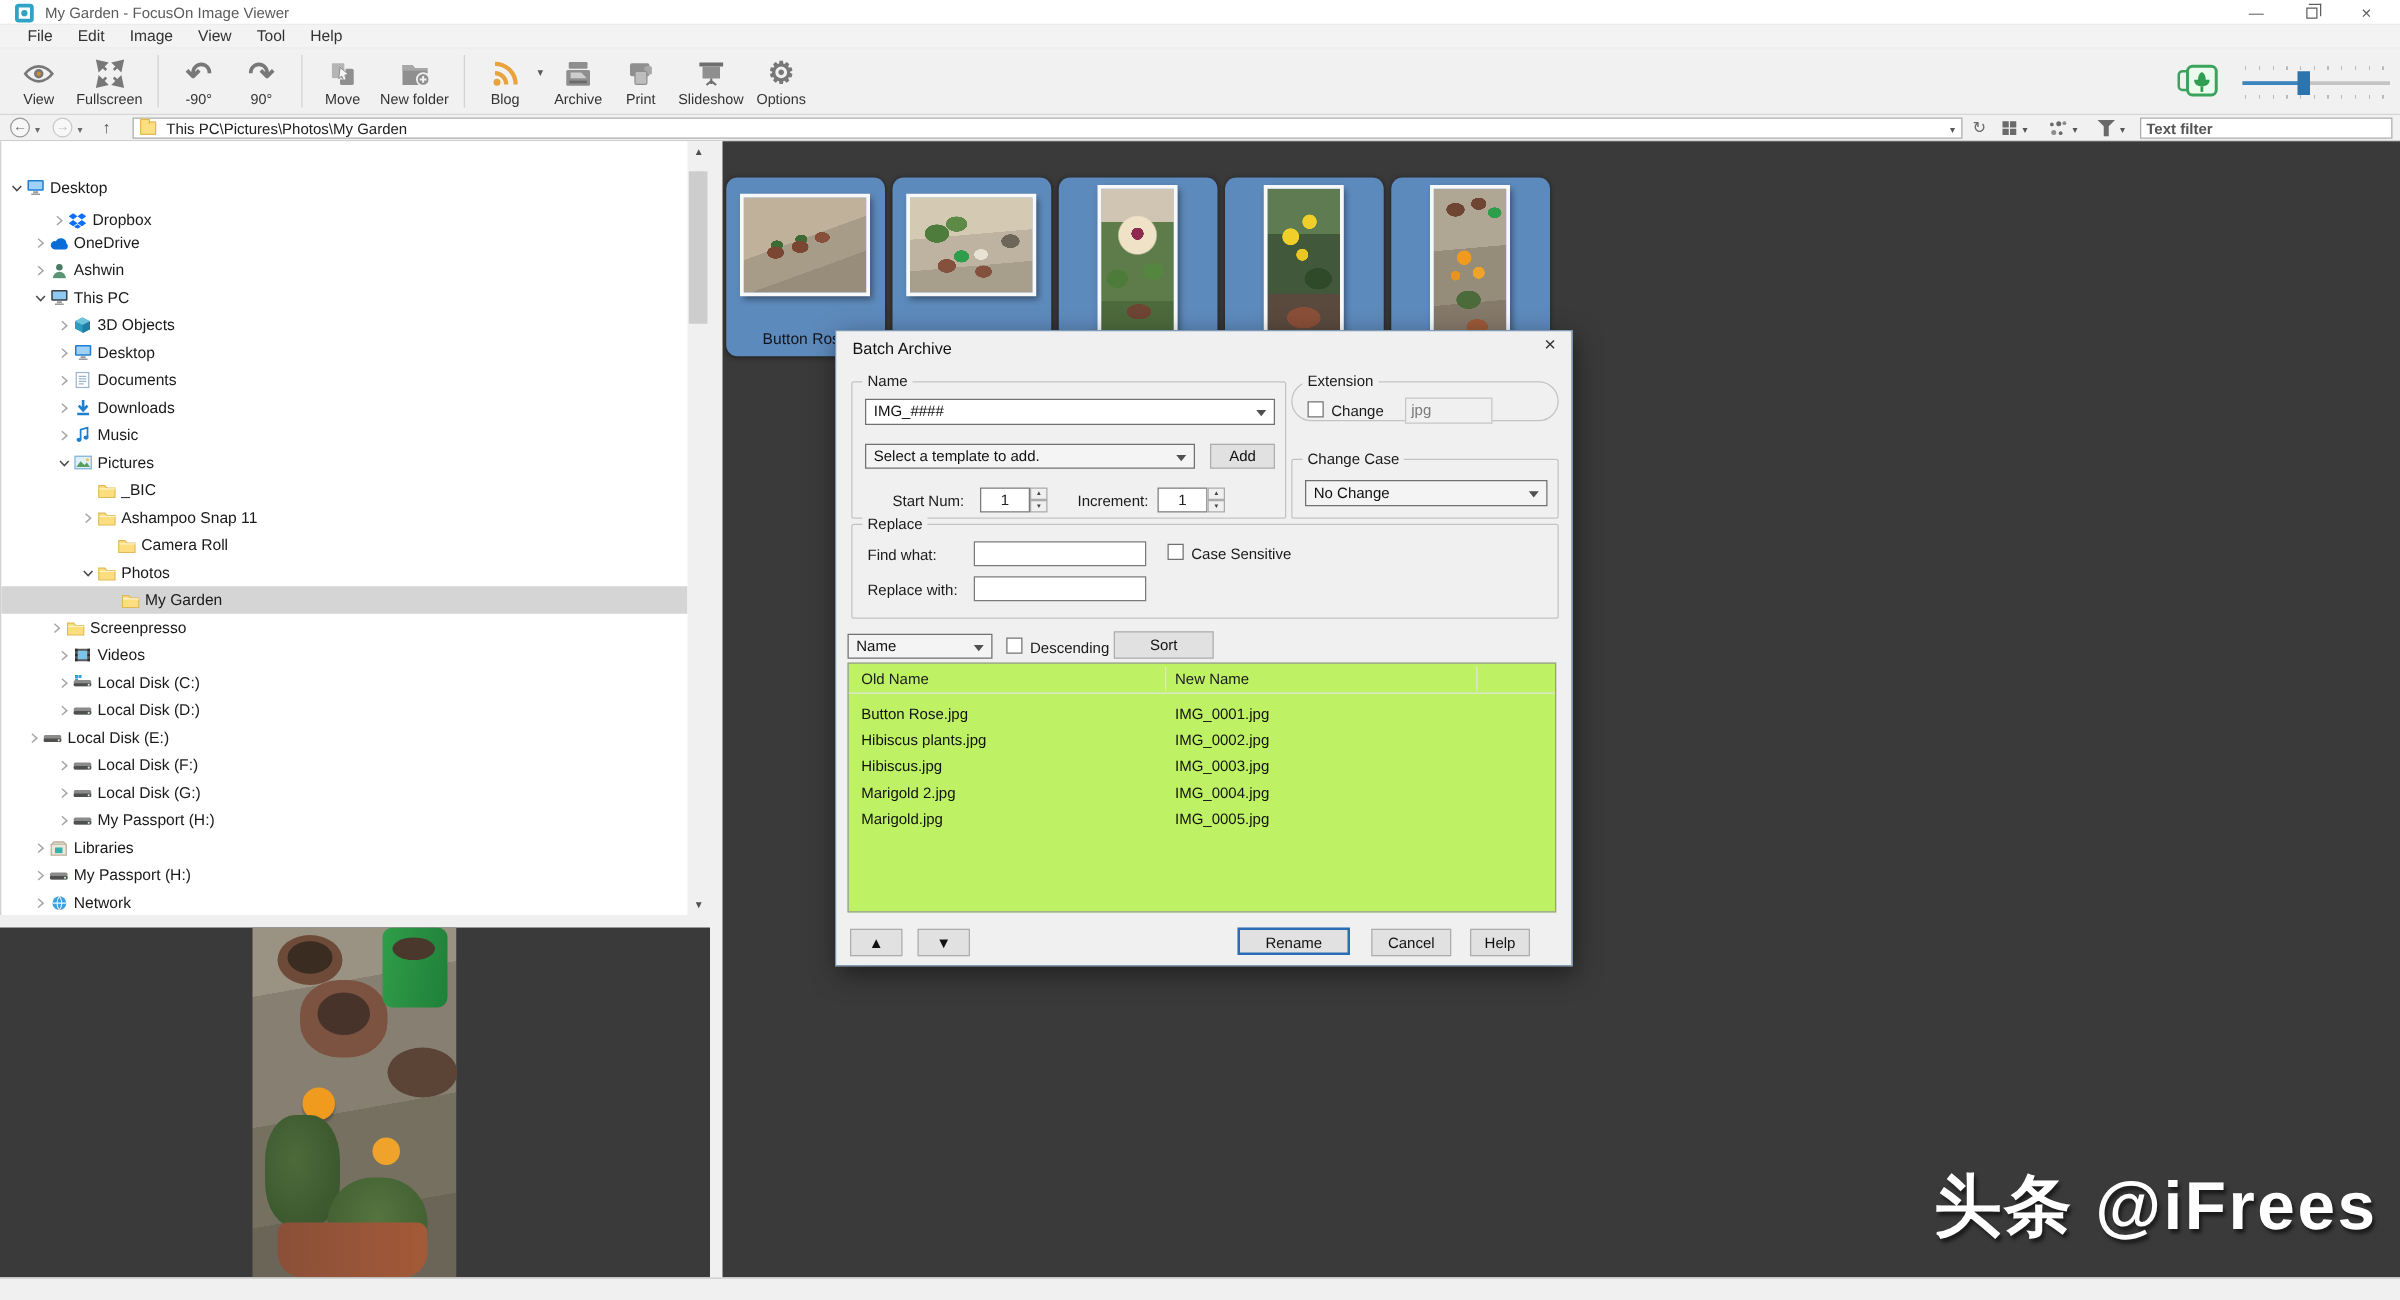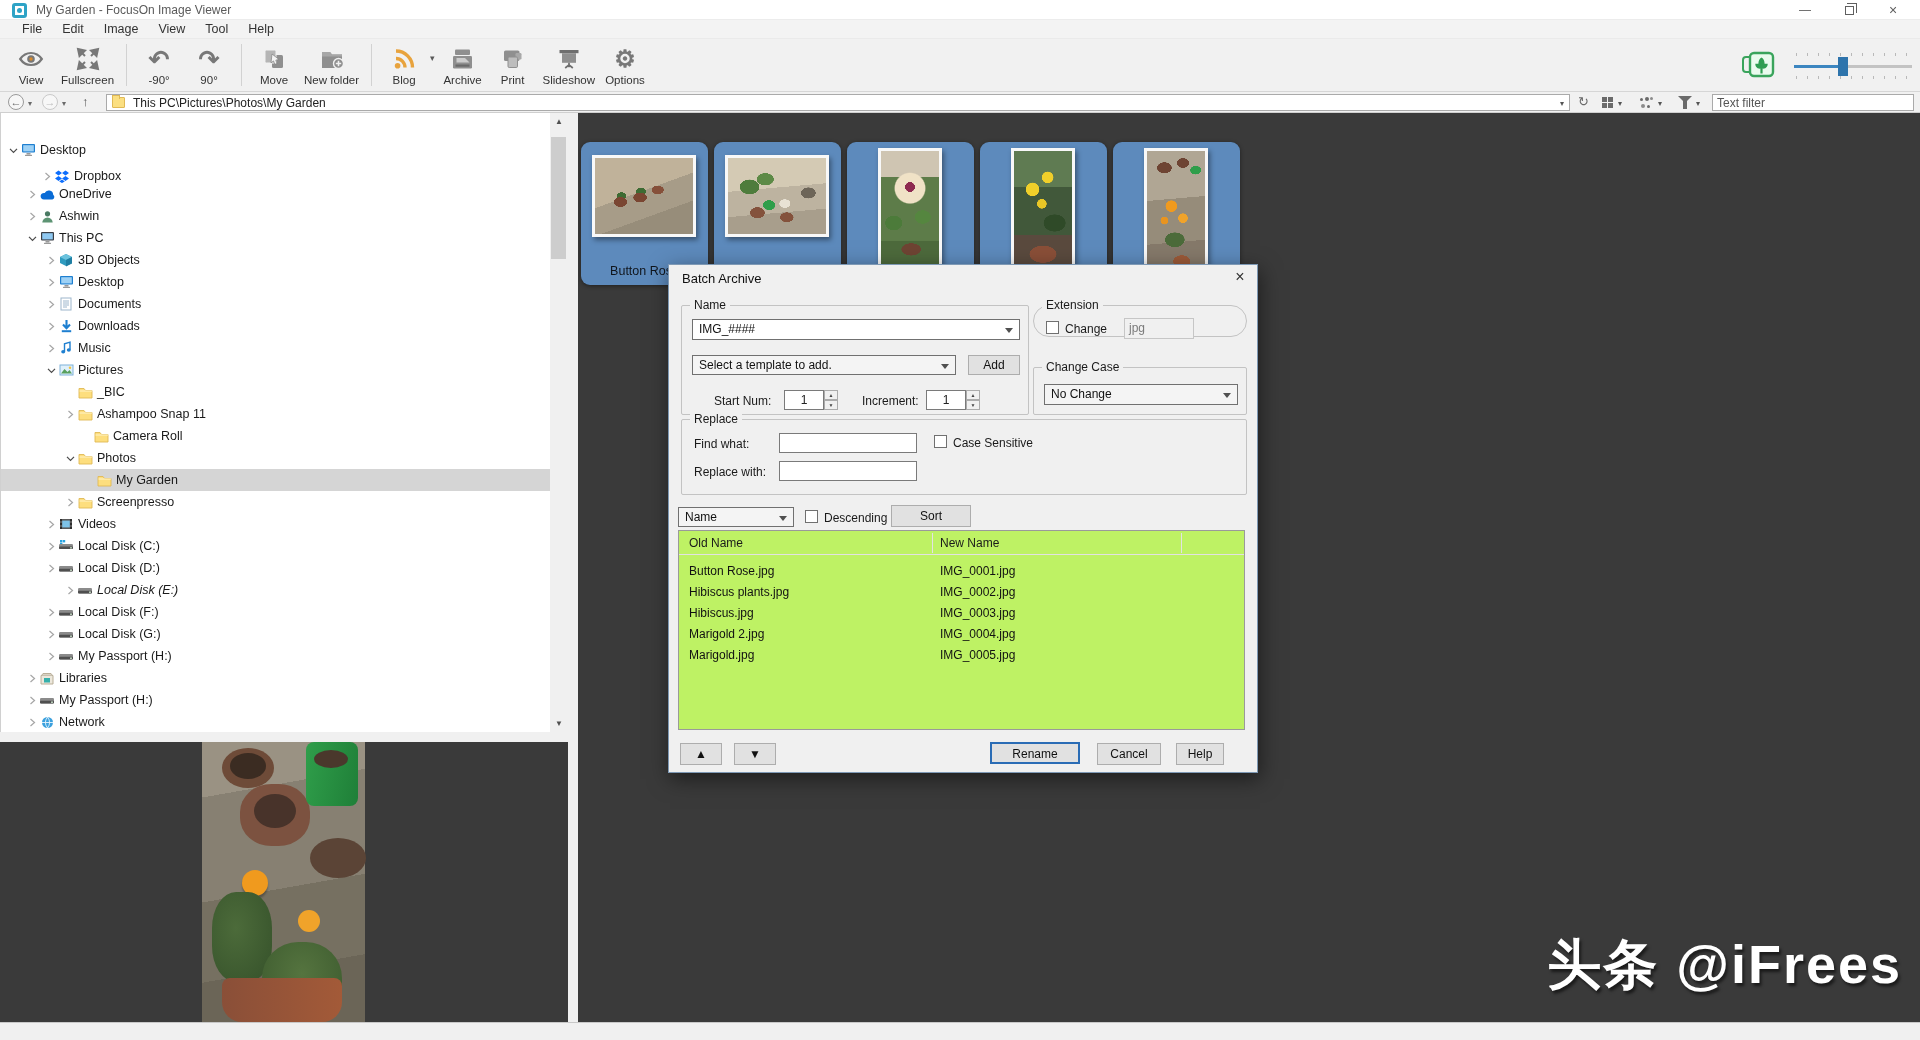--- a/index.html
+++ b/index.html
@@ -57,21 +57,21 @@
   .dots-ic { left:1640px; top:5px; width:13px; height:11px; }
   .dots-ic i { position:absolute; border-radius:50%; background:#6a6a6a; }
   .dots-ic i:nth-child(1){left:0;top:1px;width:3px;height:3px;}
   .dots-ic i:nth-child(2){left:5px;top:0;width:4px;height:4px;}
   .dots-ic i:nth-child(3){left:10px;top:0;width:3px;height:3px;background:#8c8c8c;}
   .dots-ic i:nth-child(4){left:1px;bottom:0;width:4px;height:4px;background:#8c8c8c;}
   .dots-ic i:nth-child(5){left:7px;bottom:0;width:3px;height:3px;}
   .funnel { left:1678px; top:4px; width:0; height:0; border-left:7px solid transparent; border-right:7px solid transparent; border-top:7px solid #6a6a6a; }
   .funnel::after { content:""; position:absolute; left:-2px; top:-2px; width:4px; height:8px; background:#6a6a6a; }
   .ab-caret2 { position:absolute; top:7px; font-size:8px; color:#555; }
-  .filter-input { position:absolute; left:1712px; top:2px; width:202px; height:17px; border:1px solid #aaa; background:#fff; font-family:"Liberation Sans",sans-serif; font-size:12px; padding:0 4px; color:#333; }
+  .filter-input { position:absolute; left:1712px; top:2px; width:202px; height:17px; border:1px solid #aaa; background:#fff; font-family:"Liberation Sans",sans-serif; font-size:12px; padding:0 4px; color:#333;font-weight:bold; }
   .filter-input::placeholder { color:#555; opacity:1; }
 
   
   .tree-pane { position:absolute; left:0; top:113px; width:550px; height:619px; background:#fff; border-left:1px solid #d0d0d0; overflow:hidden; }
   .tree-scrollbar { position:absolute; left:550px; top:113px; width:18px; height:619px; background:#f0f0f0; }
   .scroll-arrow { position:absolute; left:0; width:18px; height:17px; color:#505050; font-size:8px; text-align:center; line-height:17px; }
   .scroll-thumb { position:absolute; left:1px; top:24px; width:15px; height:122px; background:#cdcdcd; }
   .splitter { position:absolute; left:568px; top:113px; width:10px; height:909px; background:#f0f0f0; }
   .tree-bottom-strip { position:absolute; left:0; top:732px; width:568px; height:10px; background:#f0f0f0; }
   .preview-pane { position:absolute; left:0; top:742px; width:568px; height:280px; background:#3a3a3a; overflow:hidden; }
@@ -570,21 +570,21 @@
     <div class="tree-row selected" style="top: 356px; padding-left: 82px;">
       <span class="tree-exp"></span>
       <span class="tree-ic">
         <svg width="15" height="13" viewBox="0 0 15 13">
           <path d="M1 2.5h5l1.5 2H14V12H1z" fill="#fdde7e" stroke="#e0b955" stroke-width=".9"></path>
           <path d="M1.5 5h12.5" stroke="#fff3c8" stroke-width="1"></path>
         </svg>
       </span>
       <span class="tree-label">My Garden</span>
     </div>
-    <div class="tree-row" style="top: 378px; padding-left: 63px;">
+    <div class="tree-row" style="top: 378px; padding-left: 38px;">
       <span class="tree-exp">
         <svg width="9" height="9" viewBox="0 0 9 9">
           <path d="M2.5 1l4 3.5-4 3.5" fill="none" stroke="#a6a6a6" stroke-width="1.2"></path>
         </svg>
       </span>
       <span class="tree-ic">
         <svg width="15" height="13" viewBox="0 0 15 13">
           <path d="M1 2.5h5l1.5 2H14V12H1z" fill="#fdde7e" stroke="#e0b955" stroke-width=".9"></path>
           <path d="M1.5 5h12.5" stroke="#fff3c8" stroke-width="1"></path>
         </svg>
@@ -632,21 +632,21 @@
       </span>
       <span class="tree-ic">
         <svg width="16" height="11" viewBox="0 0 16 11">
           <rect x="1" y="3" width="14" height="5.5" rx="1.3" fill="#8b8b8b"></rect>
           <rect x="1" y="5.8" width="14" height="2.7" rx="1" fill="#4f4f4f"></rect>
           <circle cx="13" cy="7.2" r=".9" fill="#cfe8cf"></circle>
         </svg>
       </span>
       <span class="tree-label">Local Disk (D:)</span>
     </div>
-    <div class="tree-row" style="top: 466px; padding-left: 63px; font-style: italic;">
+    <div class="tree-row" style="top: 466px; padding-left: 20px;">
       <span class="tree-exp">
         <svg width="9" height="9" viewBox="0 0 9 9">
           <path d="M2.5 1l4 3.5-4 3.5" fill="none" stroke="#a6a6a6" stroke-width="1.2"></path>
         </svg>
       </span>
       <span class="tree-ic">
         <svg width="16" height="11" viewBox="0 0 16 11">
           <rect x="1" y="3" width="14" height="5.5" rx="1.3" fill="#8b8b8b"></rect>
           <rect x="1" y="5.8" width="14" height="2.7" rx="1" fill="#4f4f4f"></rect>
           <circle cx="13" cy="7.2" r=".9" fill="#cfe8cf"></circle>

